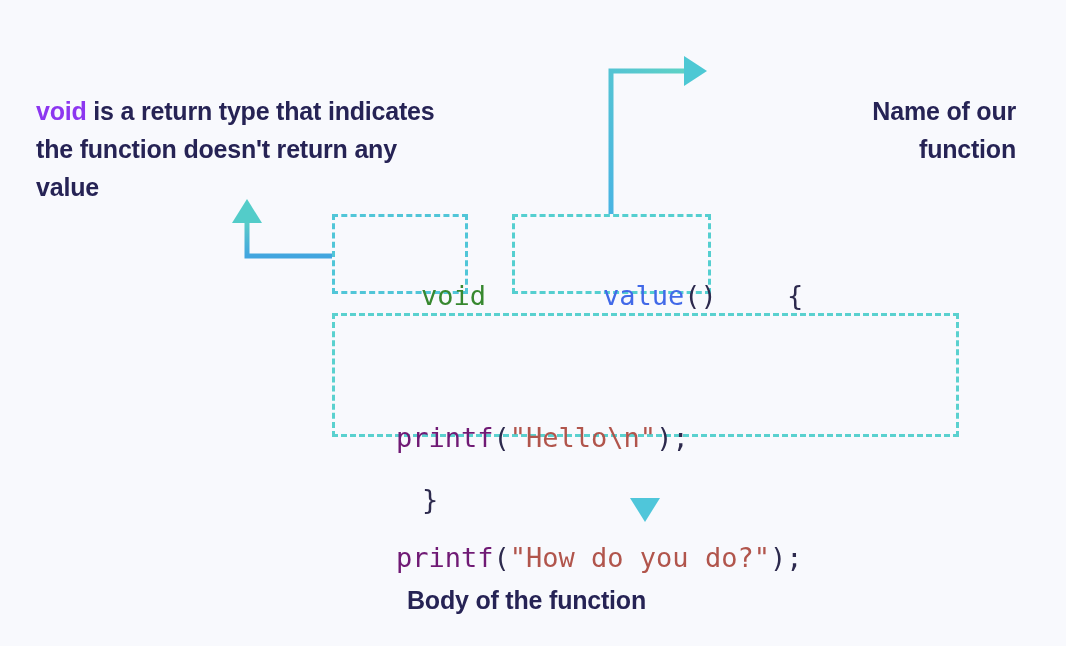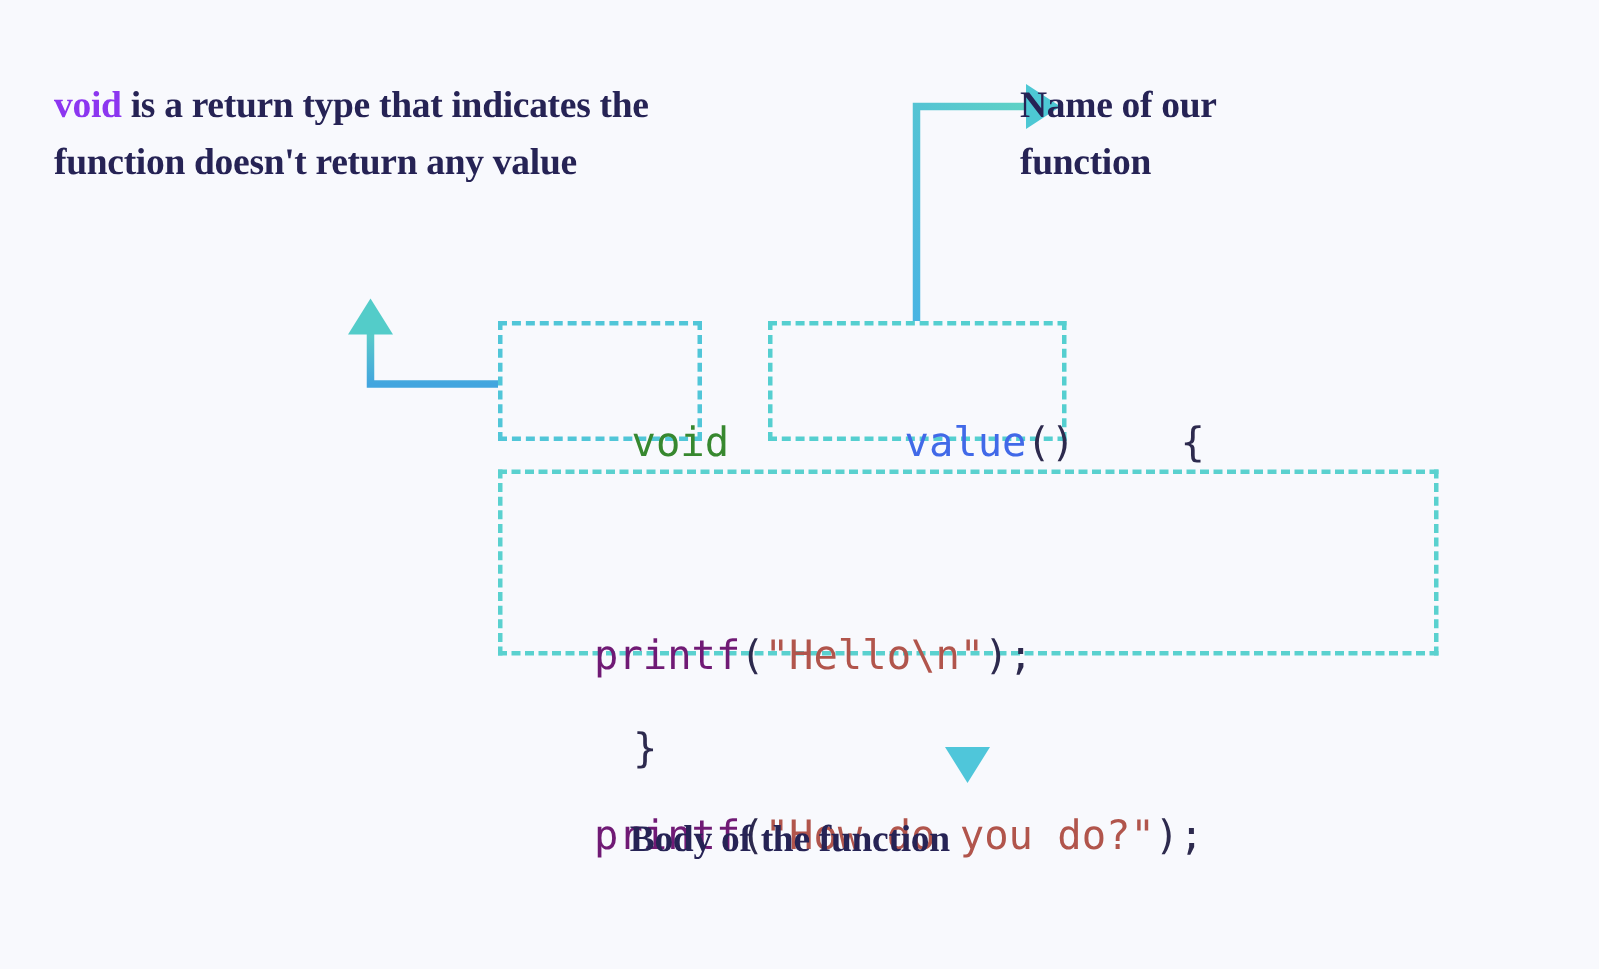--- a/index.html
+++ b/index.html
@@ -17,40 +17,42 @@
     position: relative;
     width: 1066px;
     height: 646px;
     background: #f8f9fd;
   }
 
   
   .annotation {
     position: absolute;
     color: #262355;
-    font-family: Liberation Serif, serif;
+    font-family: Liberation Sans, sans-serif;
     font-weight: bold;
     font-size: 25px;
     line-height: 38px;
     letter-spacing: -0.2px;
     white-space: pre-line;
+    margin-top: 40px;
   }
   #annot-void {
     left: 36px;
     top: 52px;
     width: 420px;
   }
   #annot-void .kw {
     color: #8c36f0;
     font-weight: bold;
   }
   #annot-name {
-    left: 680px;
+    left: 716px;
     top: 52px;
     width: 300px;
+    text-align: right;
   }
   #annot-body {
     left: 0px;
     top: 543px;
     width: 991px;
     text-align: center;
     line-height: 34px;
   }
   #annot-body .inner {
     display: inline-block;

